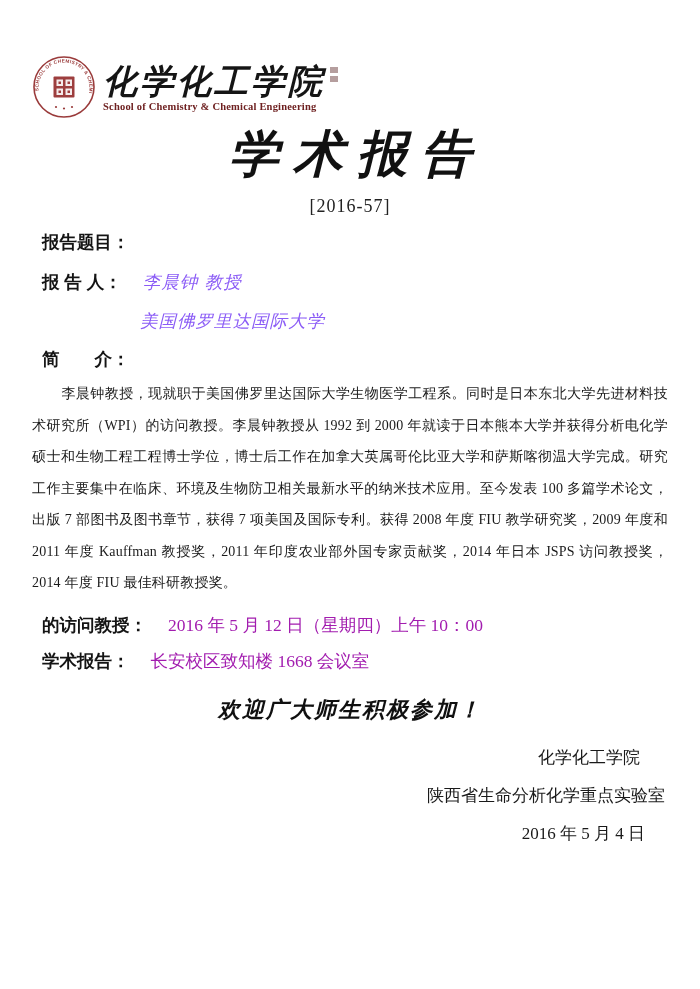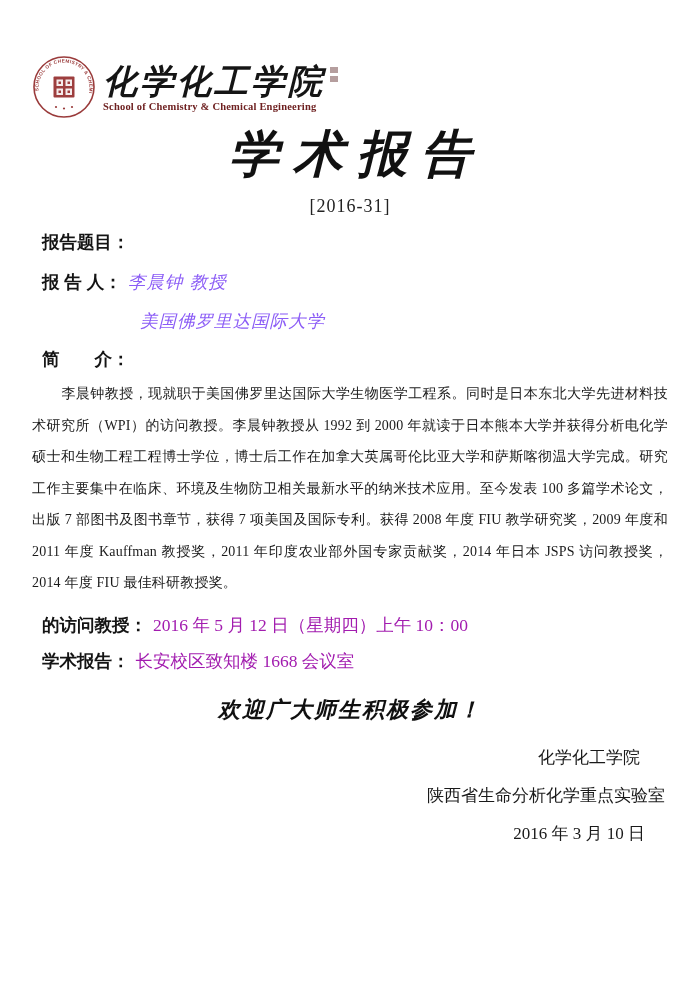--- a/index.html
+++ b/index.html
@@ -83,21 +83,21 @@
     line-height: 22px;
     letter-spacing: 1px;
     color: #222;
   }
 
   
   .row {
     display: flex;
     align-items: flex-start;
     margin-left: 10px;
-    gap: 6px;
+    gap: 21px;
   }
   .label {
     flex: 0 0 auto;
     font-family: "Liberation Sans", "DejaVu Sans", sans-serif;
     font-weight: 700;
     font-size: 17.5px;
     white-space: pre;
     color: #141414;
   }
   .topic-row { margin-top: 5px; }
@@ -202,21 +202,21 @@
             <i></i>
             <i></i>
           </span>
       </div>
       <span class="logo-en">School of Chemistry &amp; Chemical Engineering</span>
     </div>
   </header>
 
   <h1 class="title">学术报告</h1>
 
-  <div class="issue">[2016-31]</div>
+  <div class="issue">[2016-57]</div>
 
   <div class="row topic-row">
     <span class="label">报告题目：</span>
   </div>
 
   <div class="row speaker-row">
     <span class="label">报 告 人：</span>
     <span class="value kai">李晨钟  教授</span>
   </div>
   <div class="affiliation kai">美国佛罗里达国际大学</div>
@@ -235,16 +235,16 @@
   <div class="row loc-row">
     <span class="label">学术报告：</span>
     <span class="value meta-value">长安校区致知楼 1668 会议室</span>
   </div>
 
   <div class="welcome">欢迎广大师生积极参加！</div>
 
   <div class="footer">
     <div class="f1">化学化工学院</div>
     <div class="f2">陕西省生命分析化学重点实验室</div>
-    <div class="f3">2016 年 3 月 10 日</div>
+    <div class="f3">2016 年 5 月 4 日</div>
   </div>
 
 </div>
 
 </body></html>

